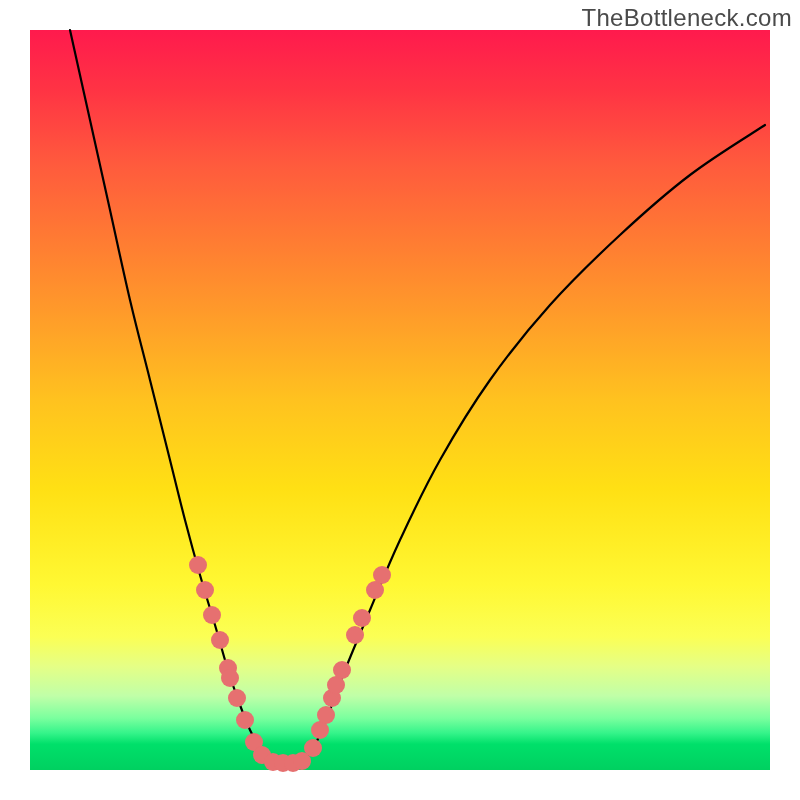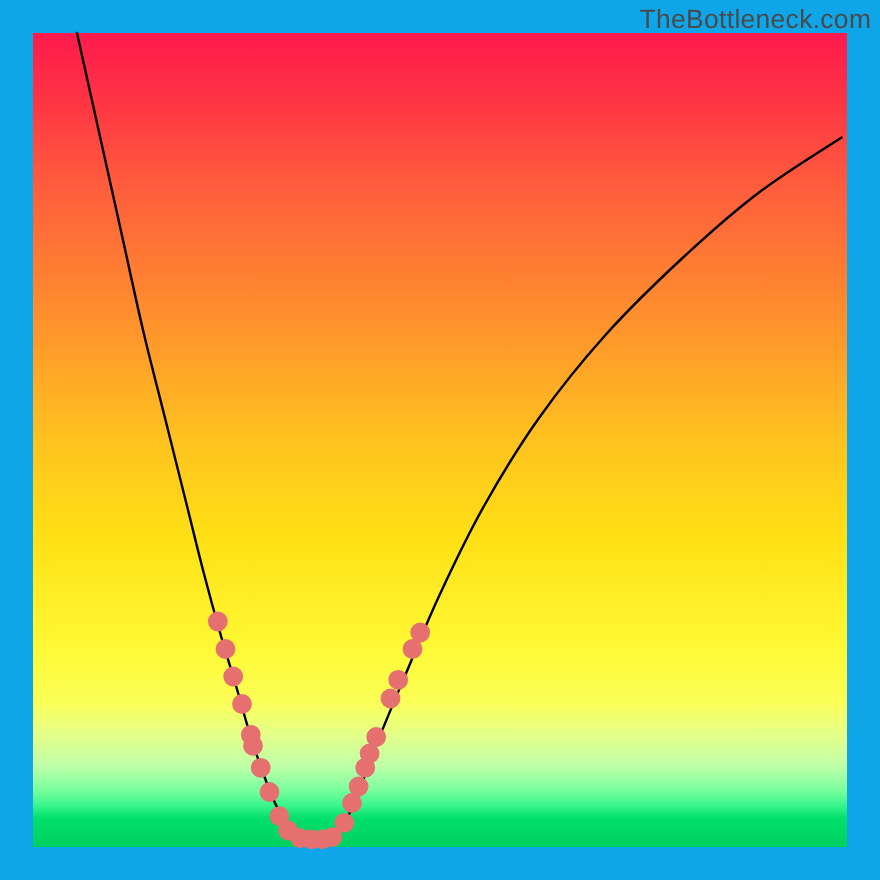--- a/index.html
+++ b/index.html
@@ -10,21 +10,21 @@
     overflow: hidden;
     background: #000;
     font-family: Arial, Helvetica, sans-serif;
   }
   .frame {
     position: absolute;
     left: 0;
     top: 0;
     width: 800px;
     height: 800px;
-    background: #0ea5e9;
+    background: #ffffff;
   }
   .plot-area {
     position: absolute;
     left: 30px;
     top: 30px;
     width: 740px;
     height: 740px;
     background: linear-gradient(to bottom,
       #ff1a4d 0%,
       #ff3344 8%,

